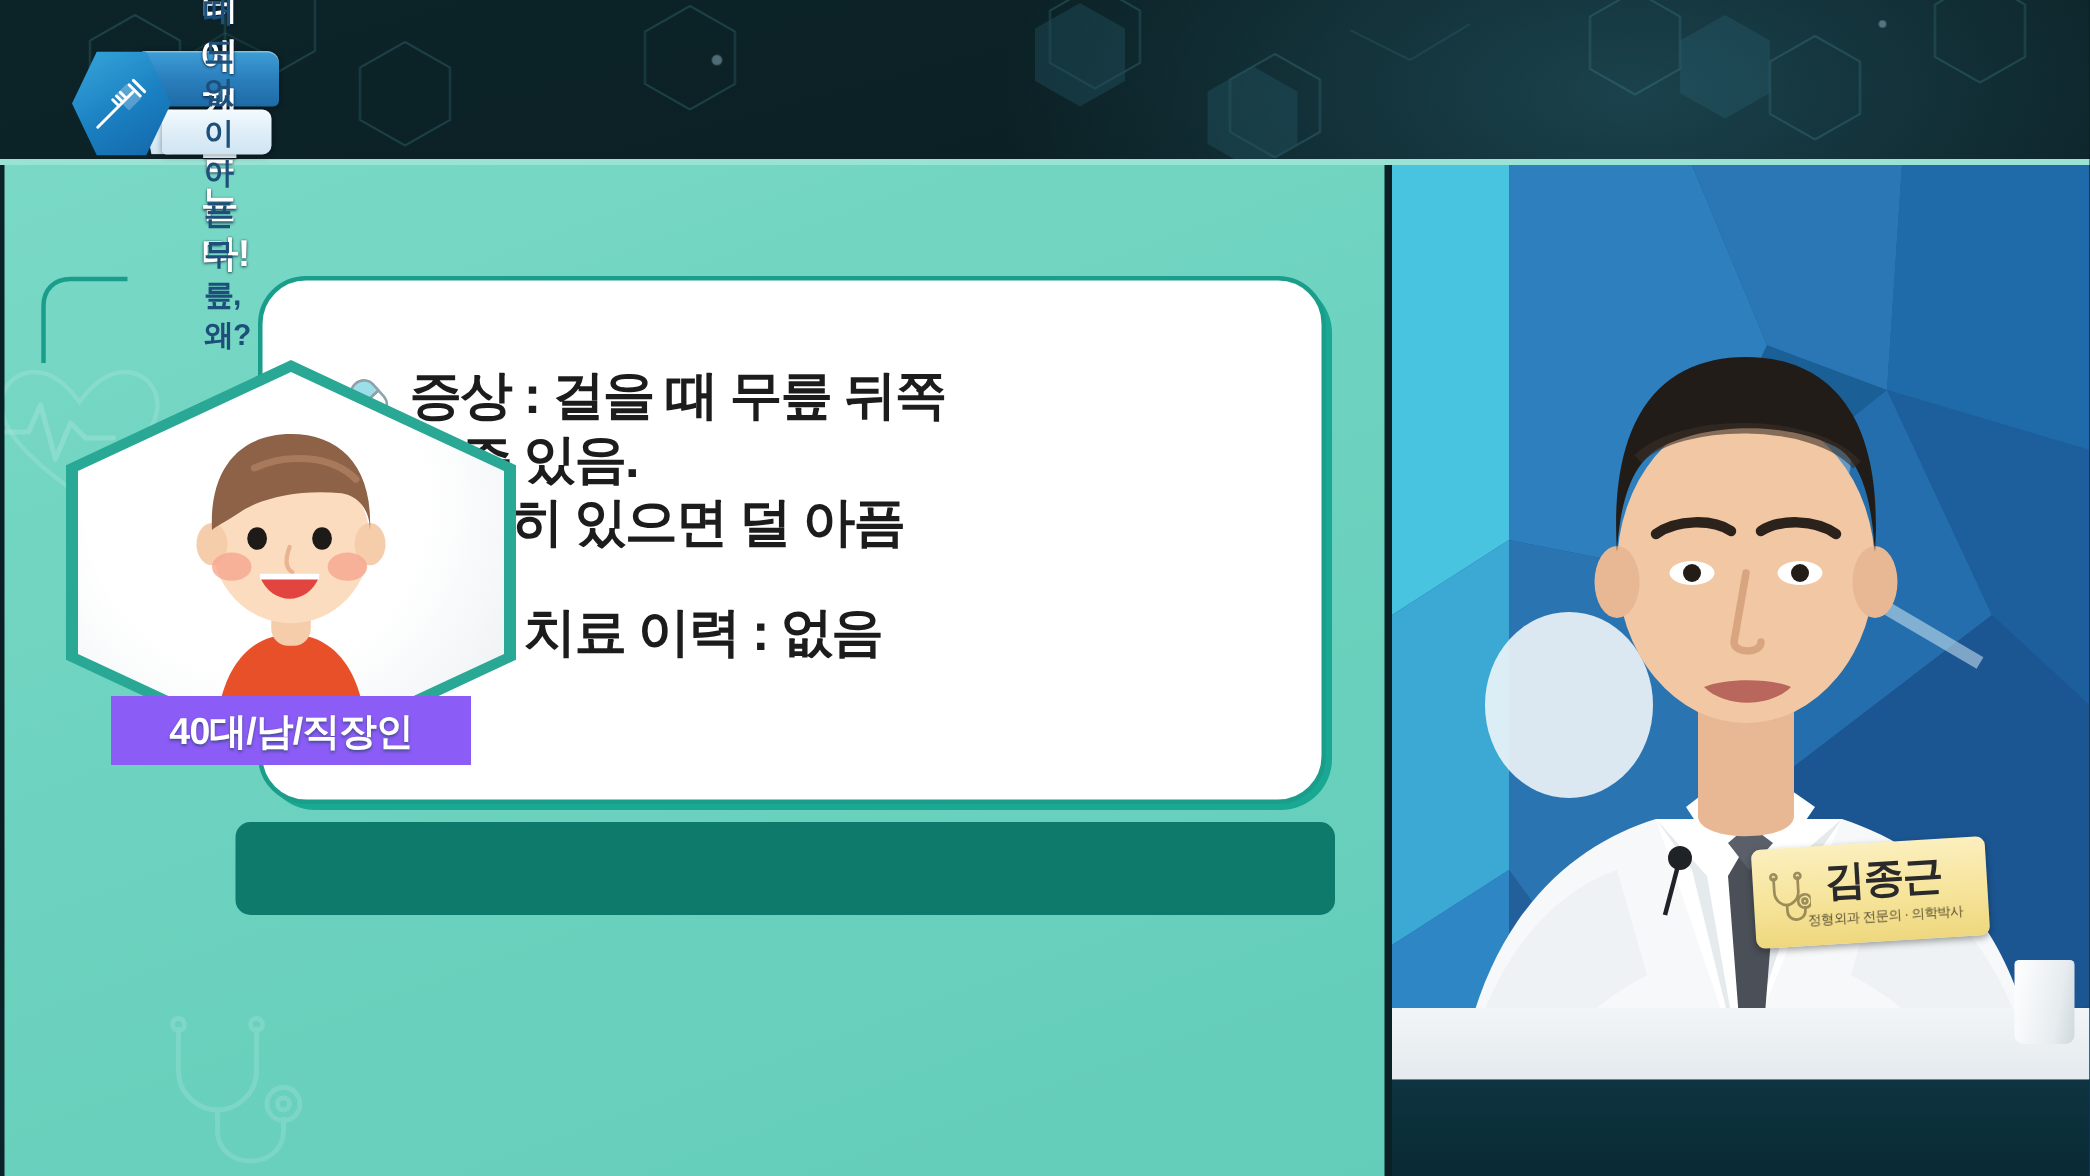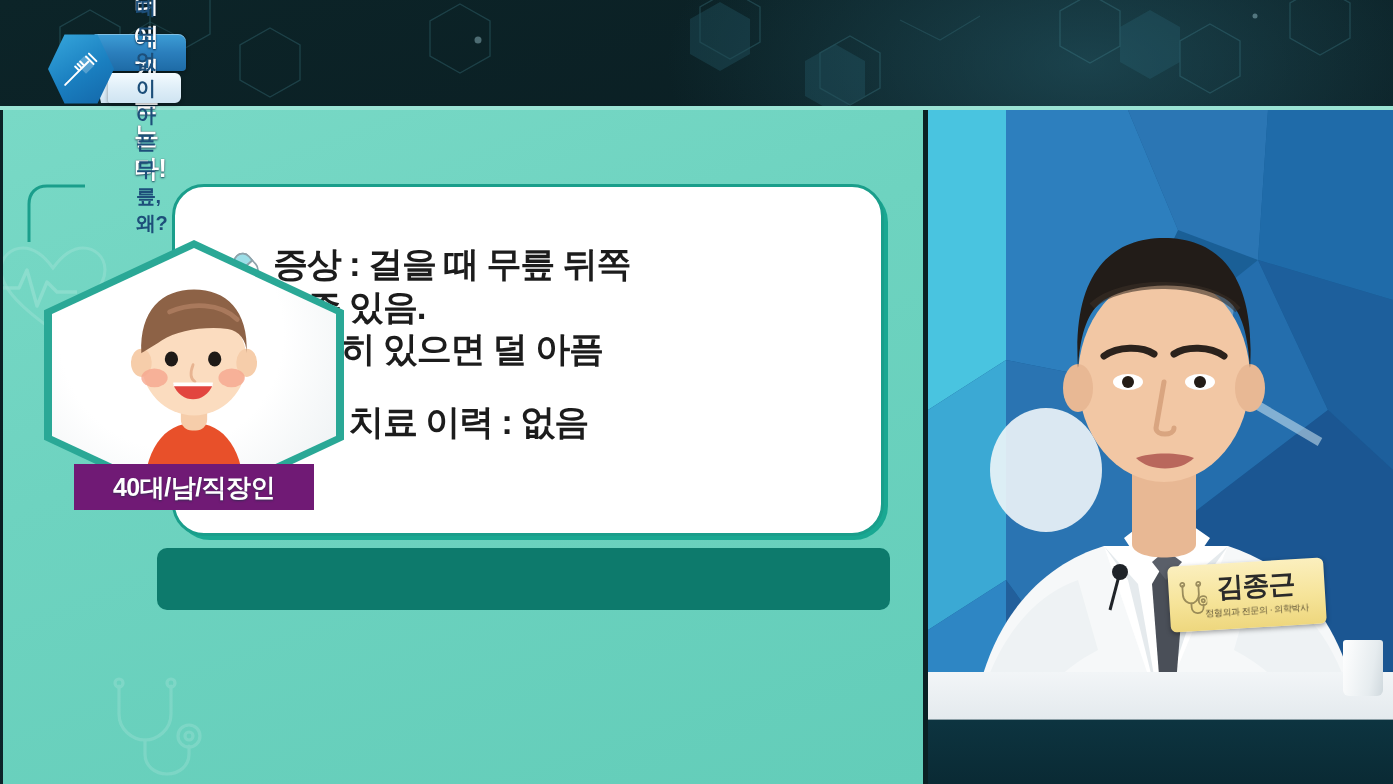--- a/index.html
+++ b/index.html
@@ -85,21 +85,21 @@
   }
   .hex-inner {
     position:absolute; left:8px; top:8px; right:8px; bottom:8px;
     background:radial-gradient(ellipse at 42% 34%, #ffffff 0%, #ffffff 48%, #e9eef0 100%);
     clip-path:polygon(50% 0%, 100% 26%, 100% 74%, 50% 100%, 0% 74%, 0% 26%);
     overflow:hidden;
   }
   .avatar-art { position:absolute; left:0; top:0; width:100%; height:100%; }
   .avatar-label {
     position:absolute; left:30px; right:30px; bottom:0px; height:46px;
-    background:#701a75;
+    background:#8b5cf6;
     display:flex; align-items:center; justify-content:center;
     z-index:5;
   }
   .avatar-label span {
     font-size:25px; font-weight:bold; color:#ffffff; letter-spacing:-.5px;
     text-shadow:0 1px 2px rgba(0,60,50,.5);
   }
 
   
   .card-shadow {

